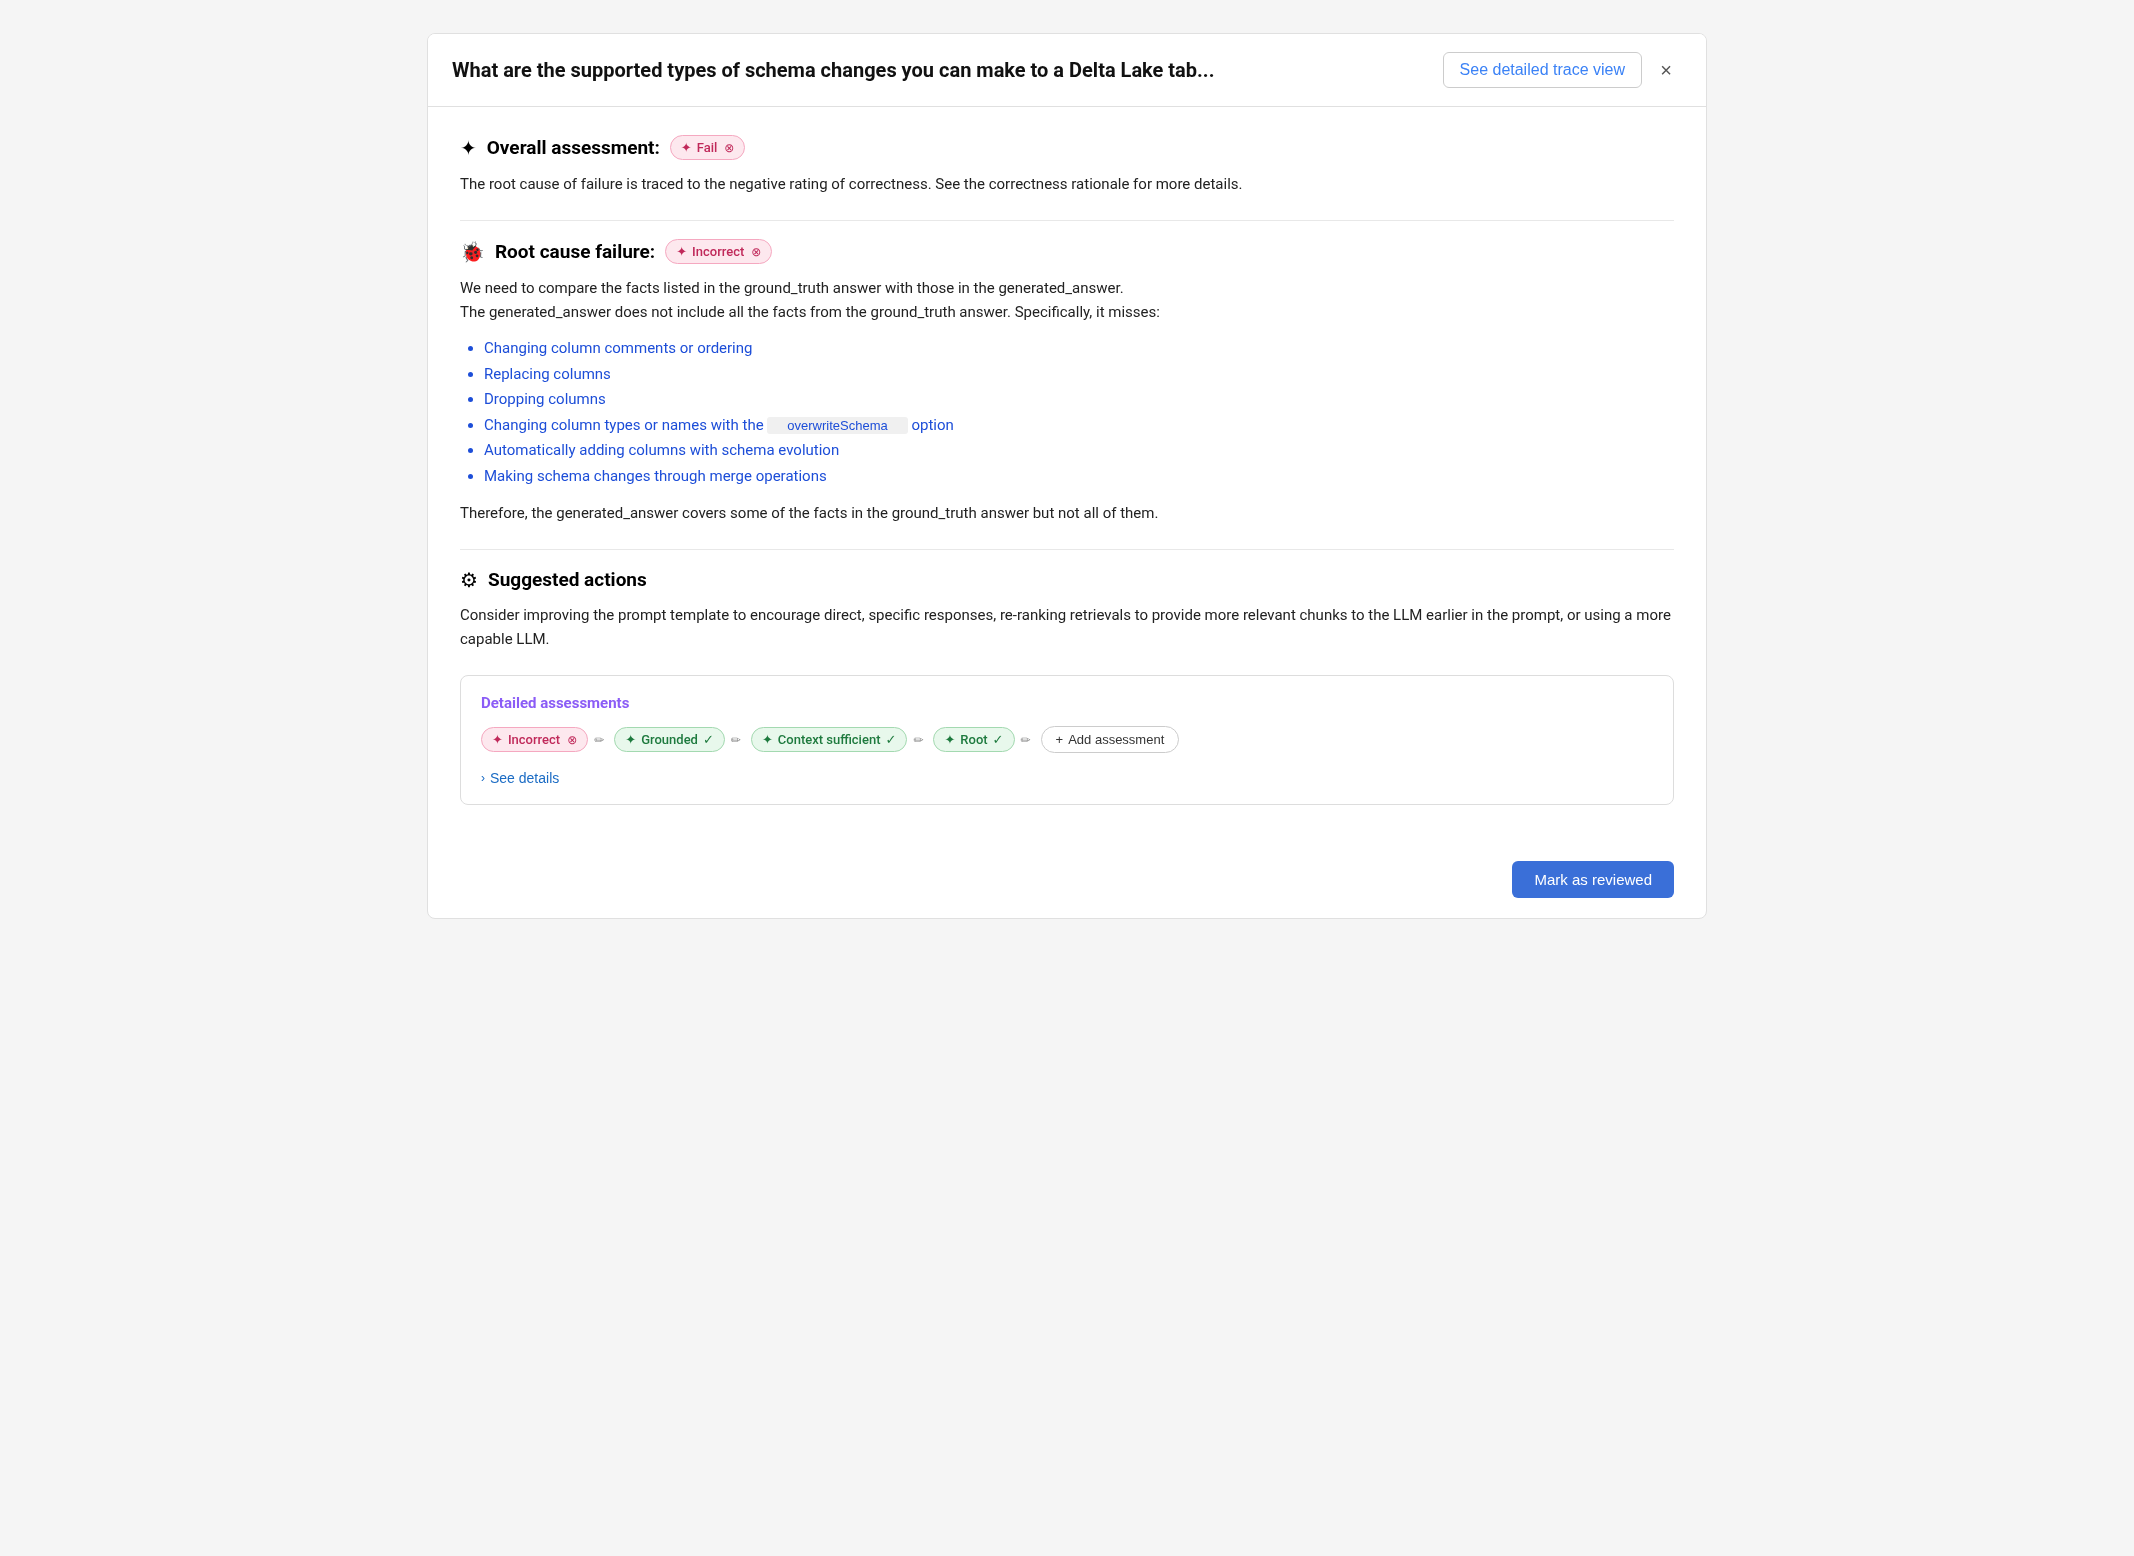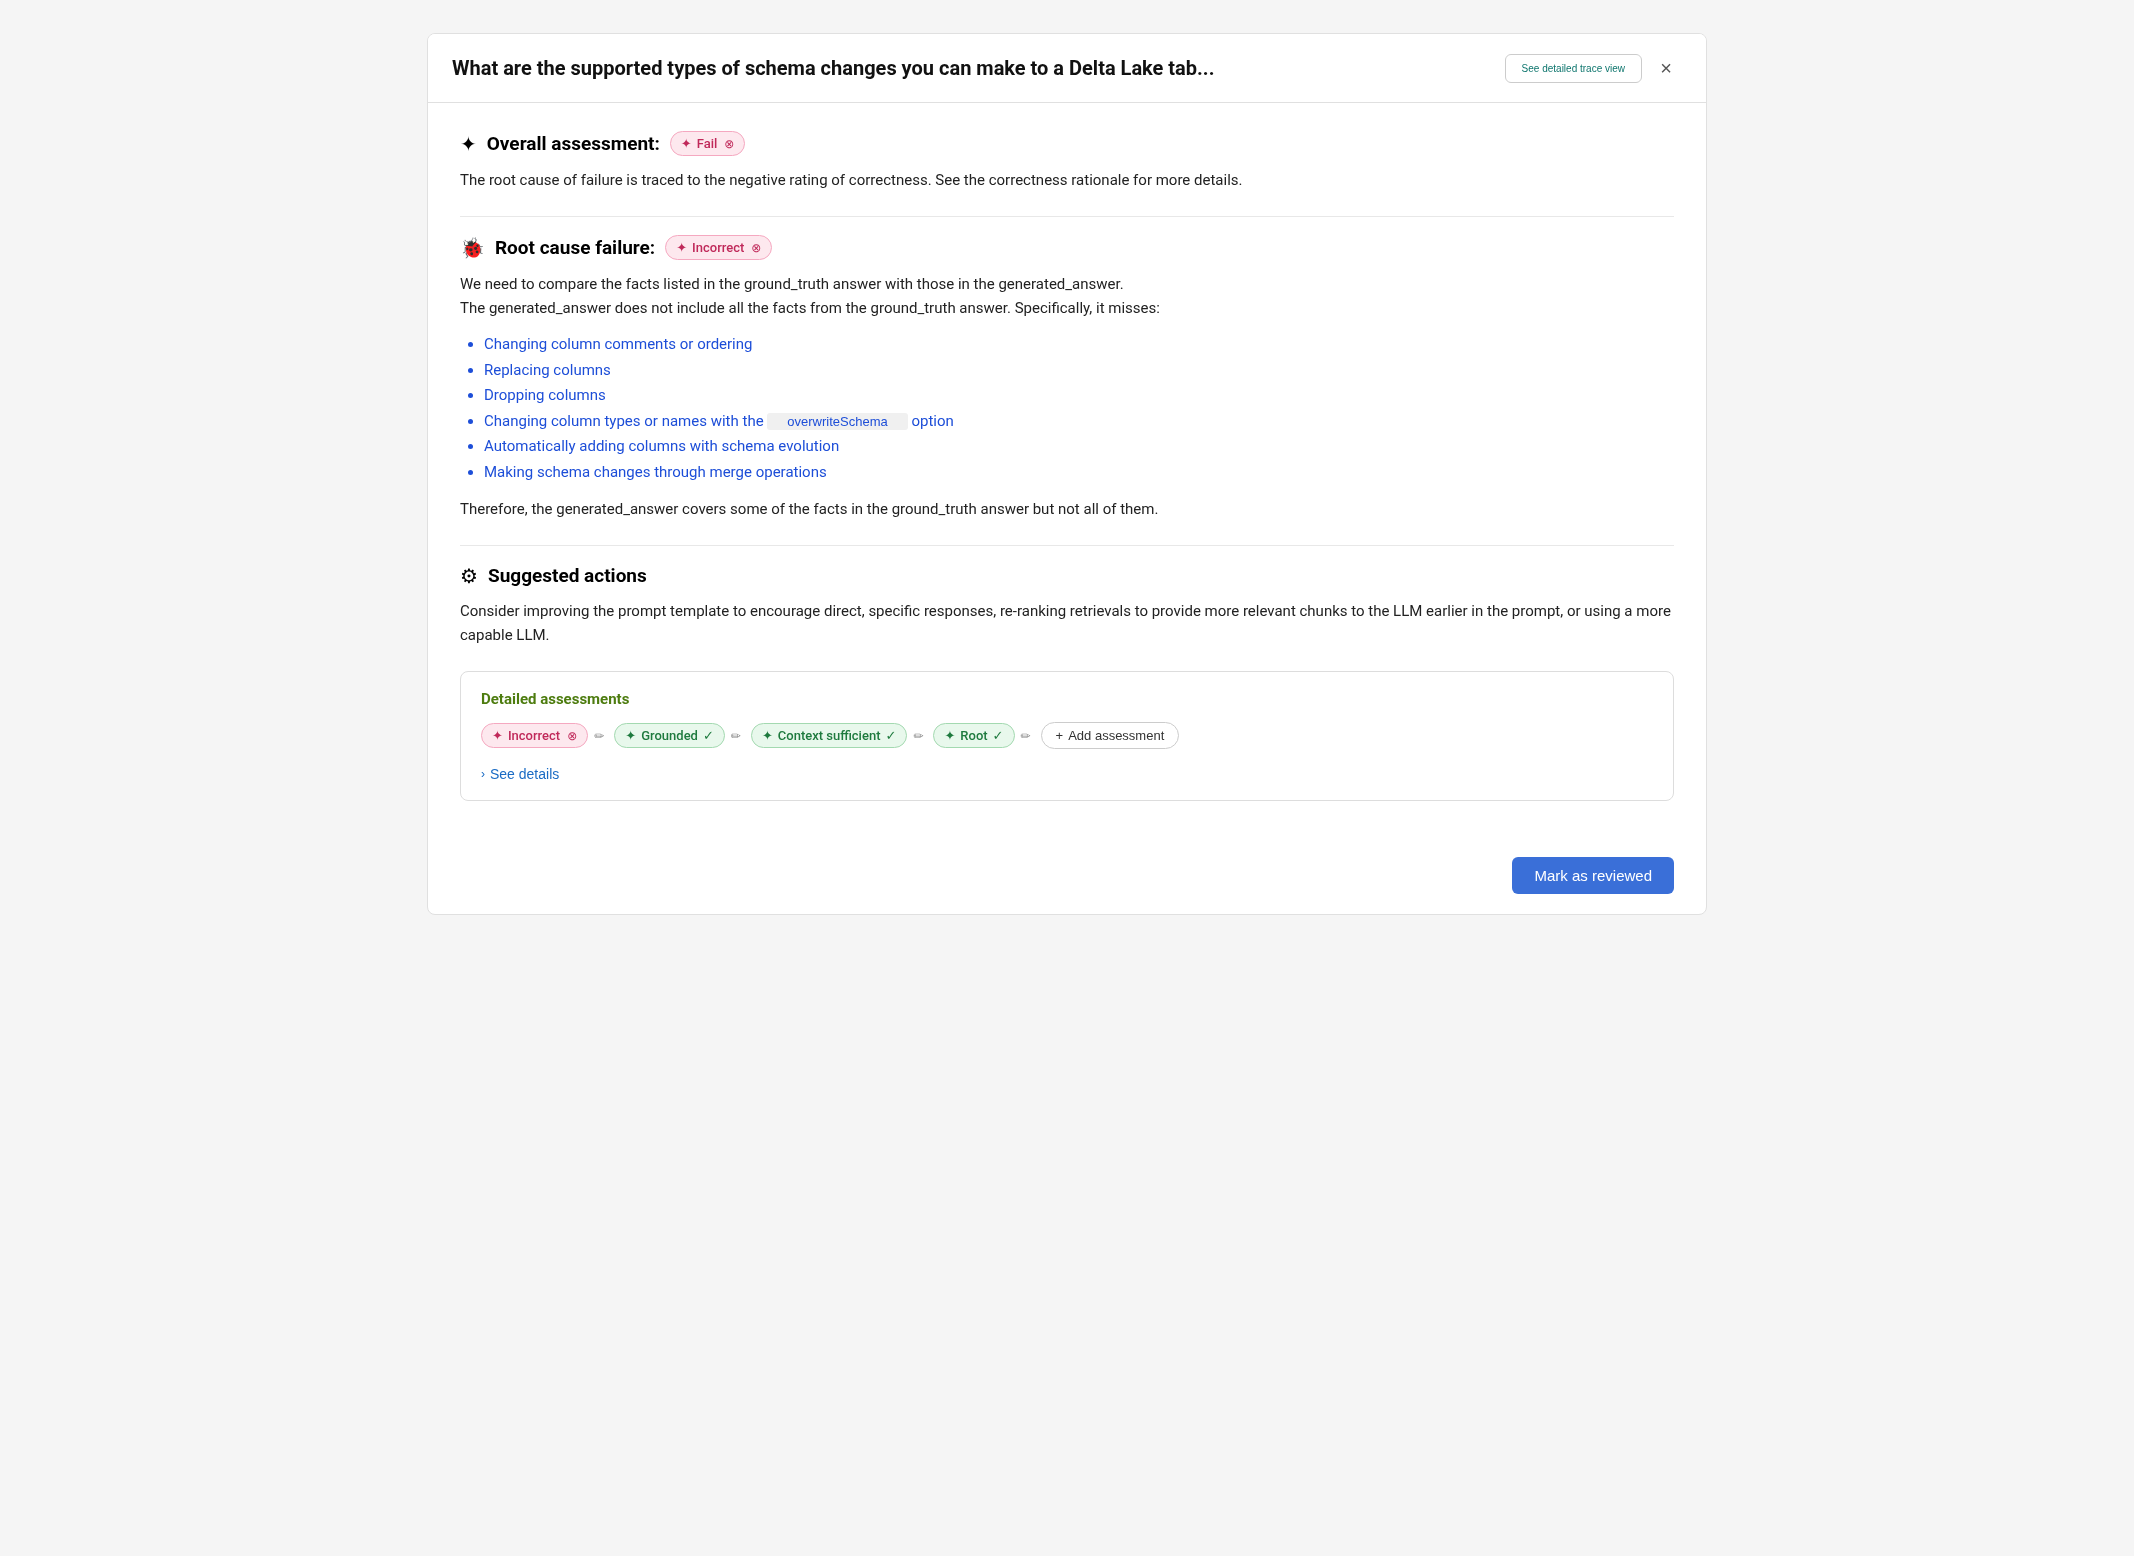--- a/index.html
+++ b/index.html
@@ -42,23 +42,23 @@
       gap: 8px;
     }
     .trace-view-btn {
       display: flex;
       align-items: flex-end;
       gap: 6px;
       padding: 8px 16px;
       border: 1px solid #ccc;
       border-radius: 6px;
       background: #fff;
-      font-size: 10px;
-      cursor: pointer;
-      color: #0f766e;
+      font-size: 16px;
+      cursor: pointer;
+      color: #3b82f6;
       white-space: nowrap;
     }
     .close-btn {
       width: 32px;
       height: 32px;
       display: flex;
       align-items: center;
       justify-content: center;
       border: none;
       background: none;
@@ -167,21 +167,21 @@
     
     .detailed-box {
       border: 1px solid #ddd;
       border-radius: 8px;
       padding: 18px 20px;
       margin-top: 20px;
     }
     .detailed-box-title {
       font-size: 15px;
       font-weight: 700;
-      color: #4d7c0f;
+      color: #8b5cf6;
       margin-bottom: 14px;
     }
     .assessment-tags {
       display: flex;
       flex-wrap: wrap;
       gap: 8px;
       margin-bottom: 14px;
       align-items: center;
     }
     .tag-with-edit {

